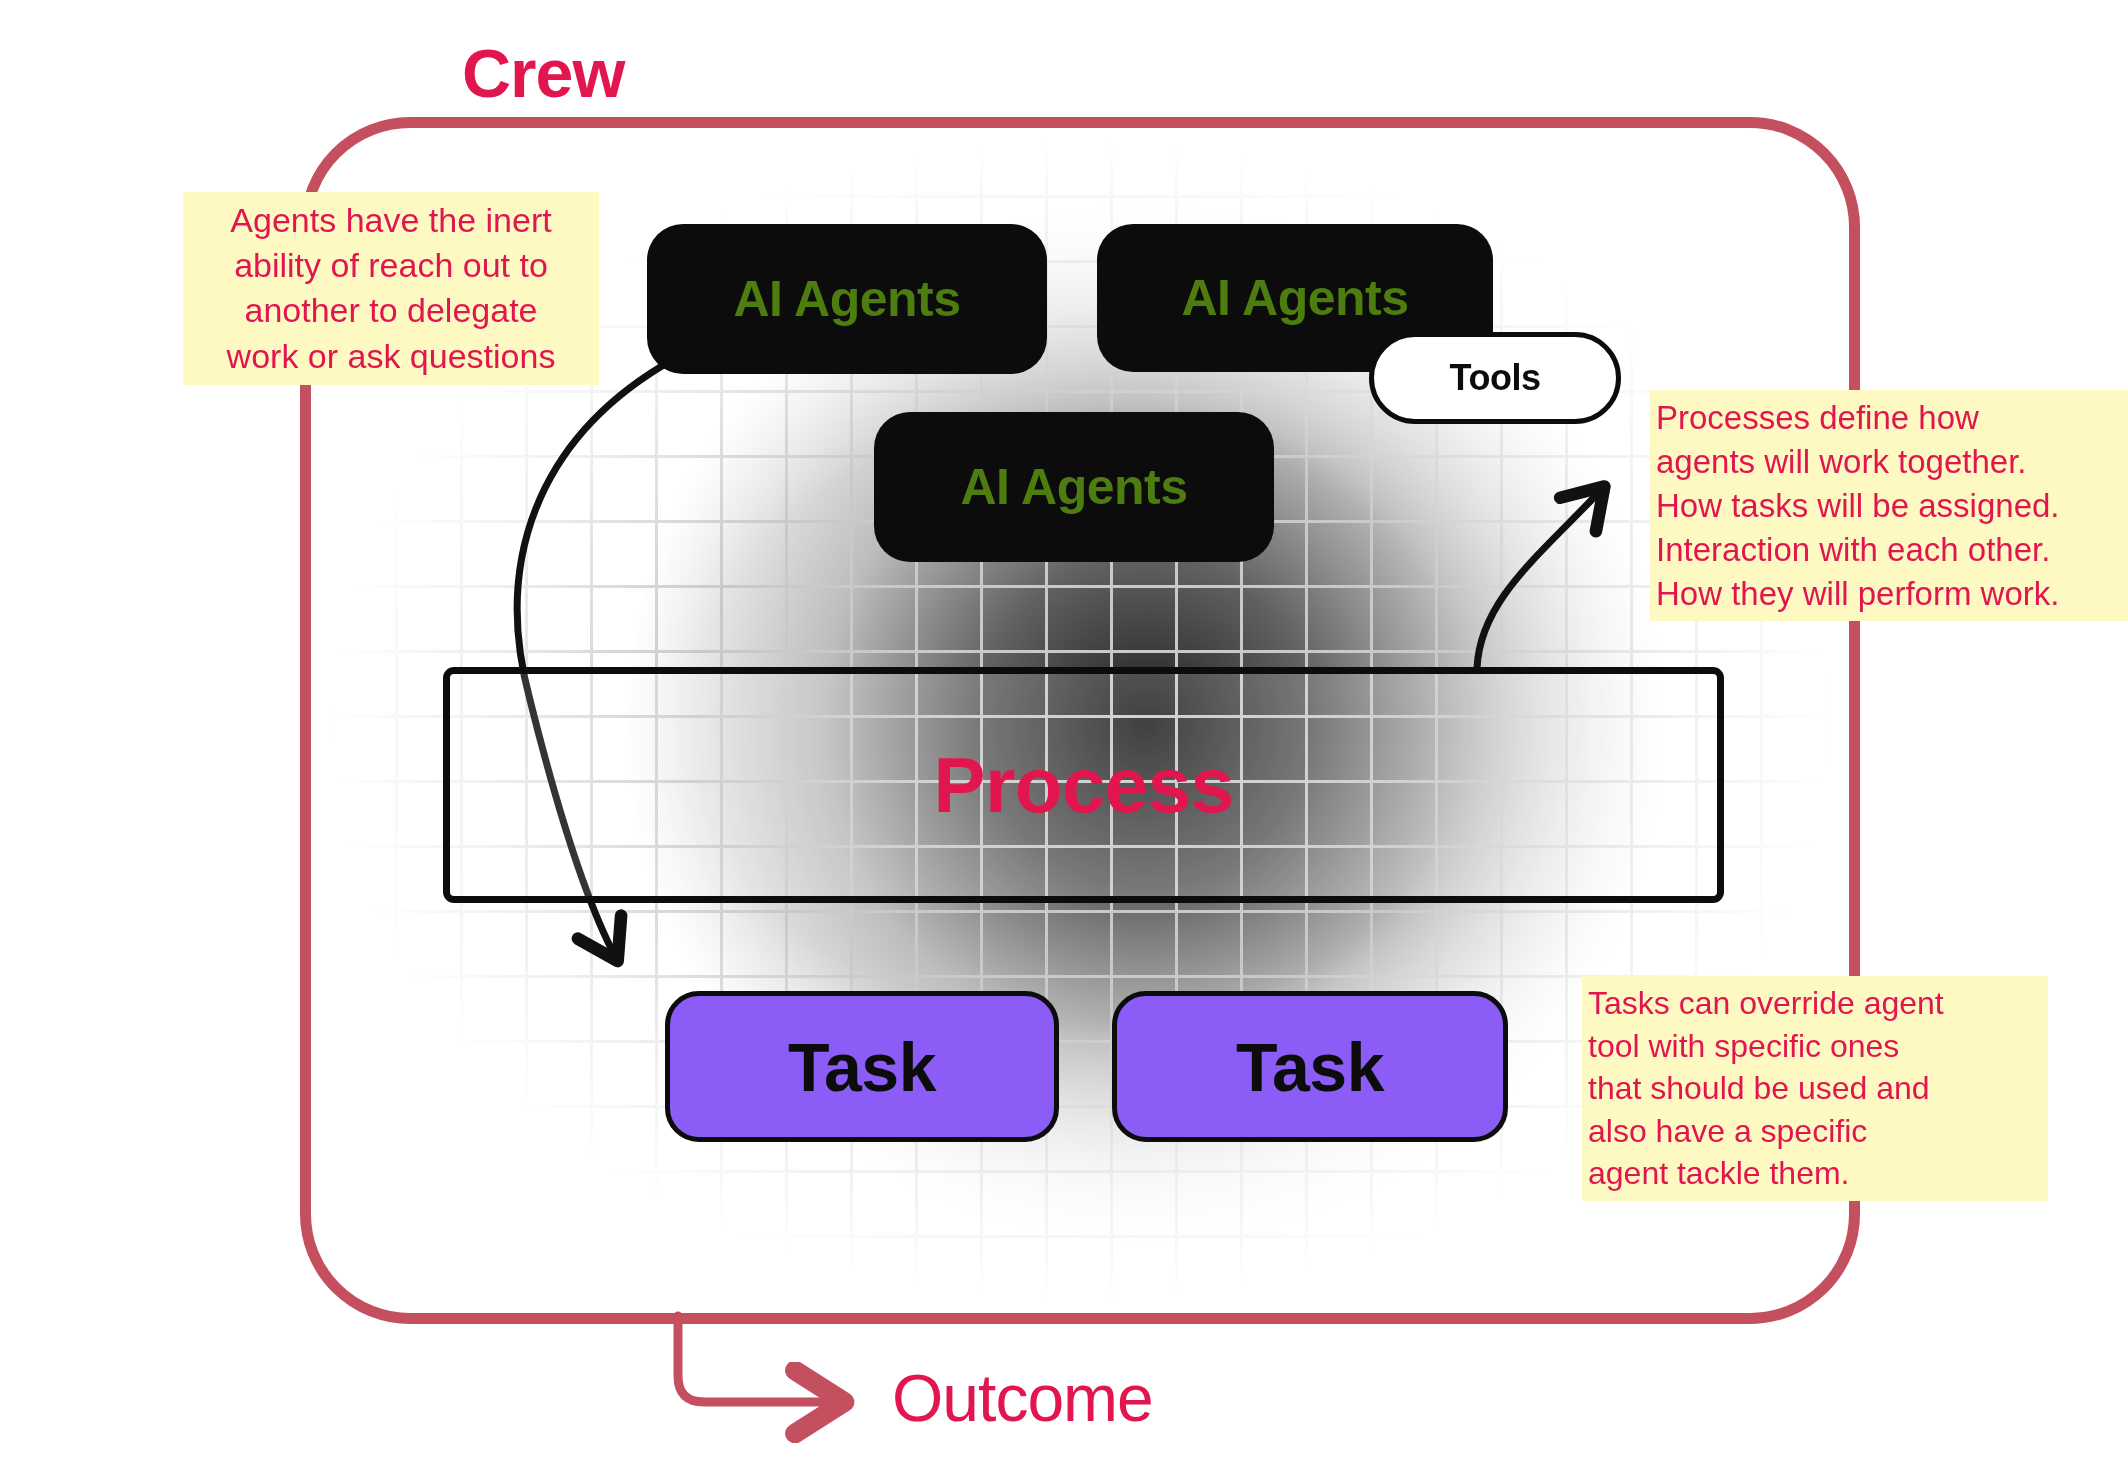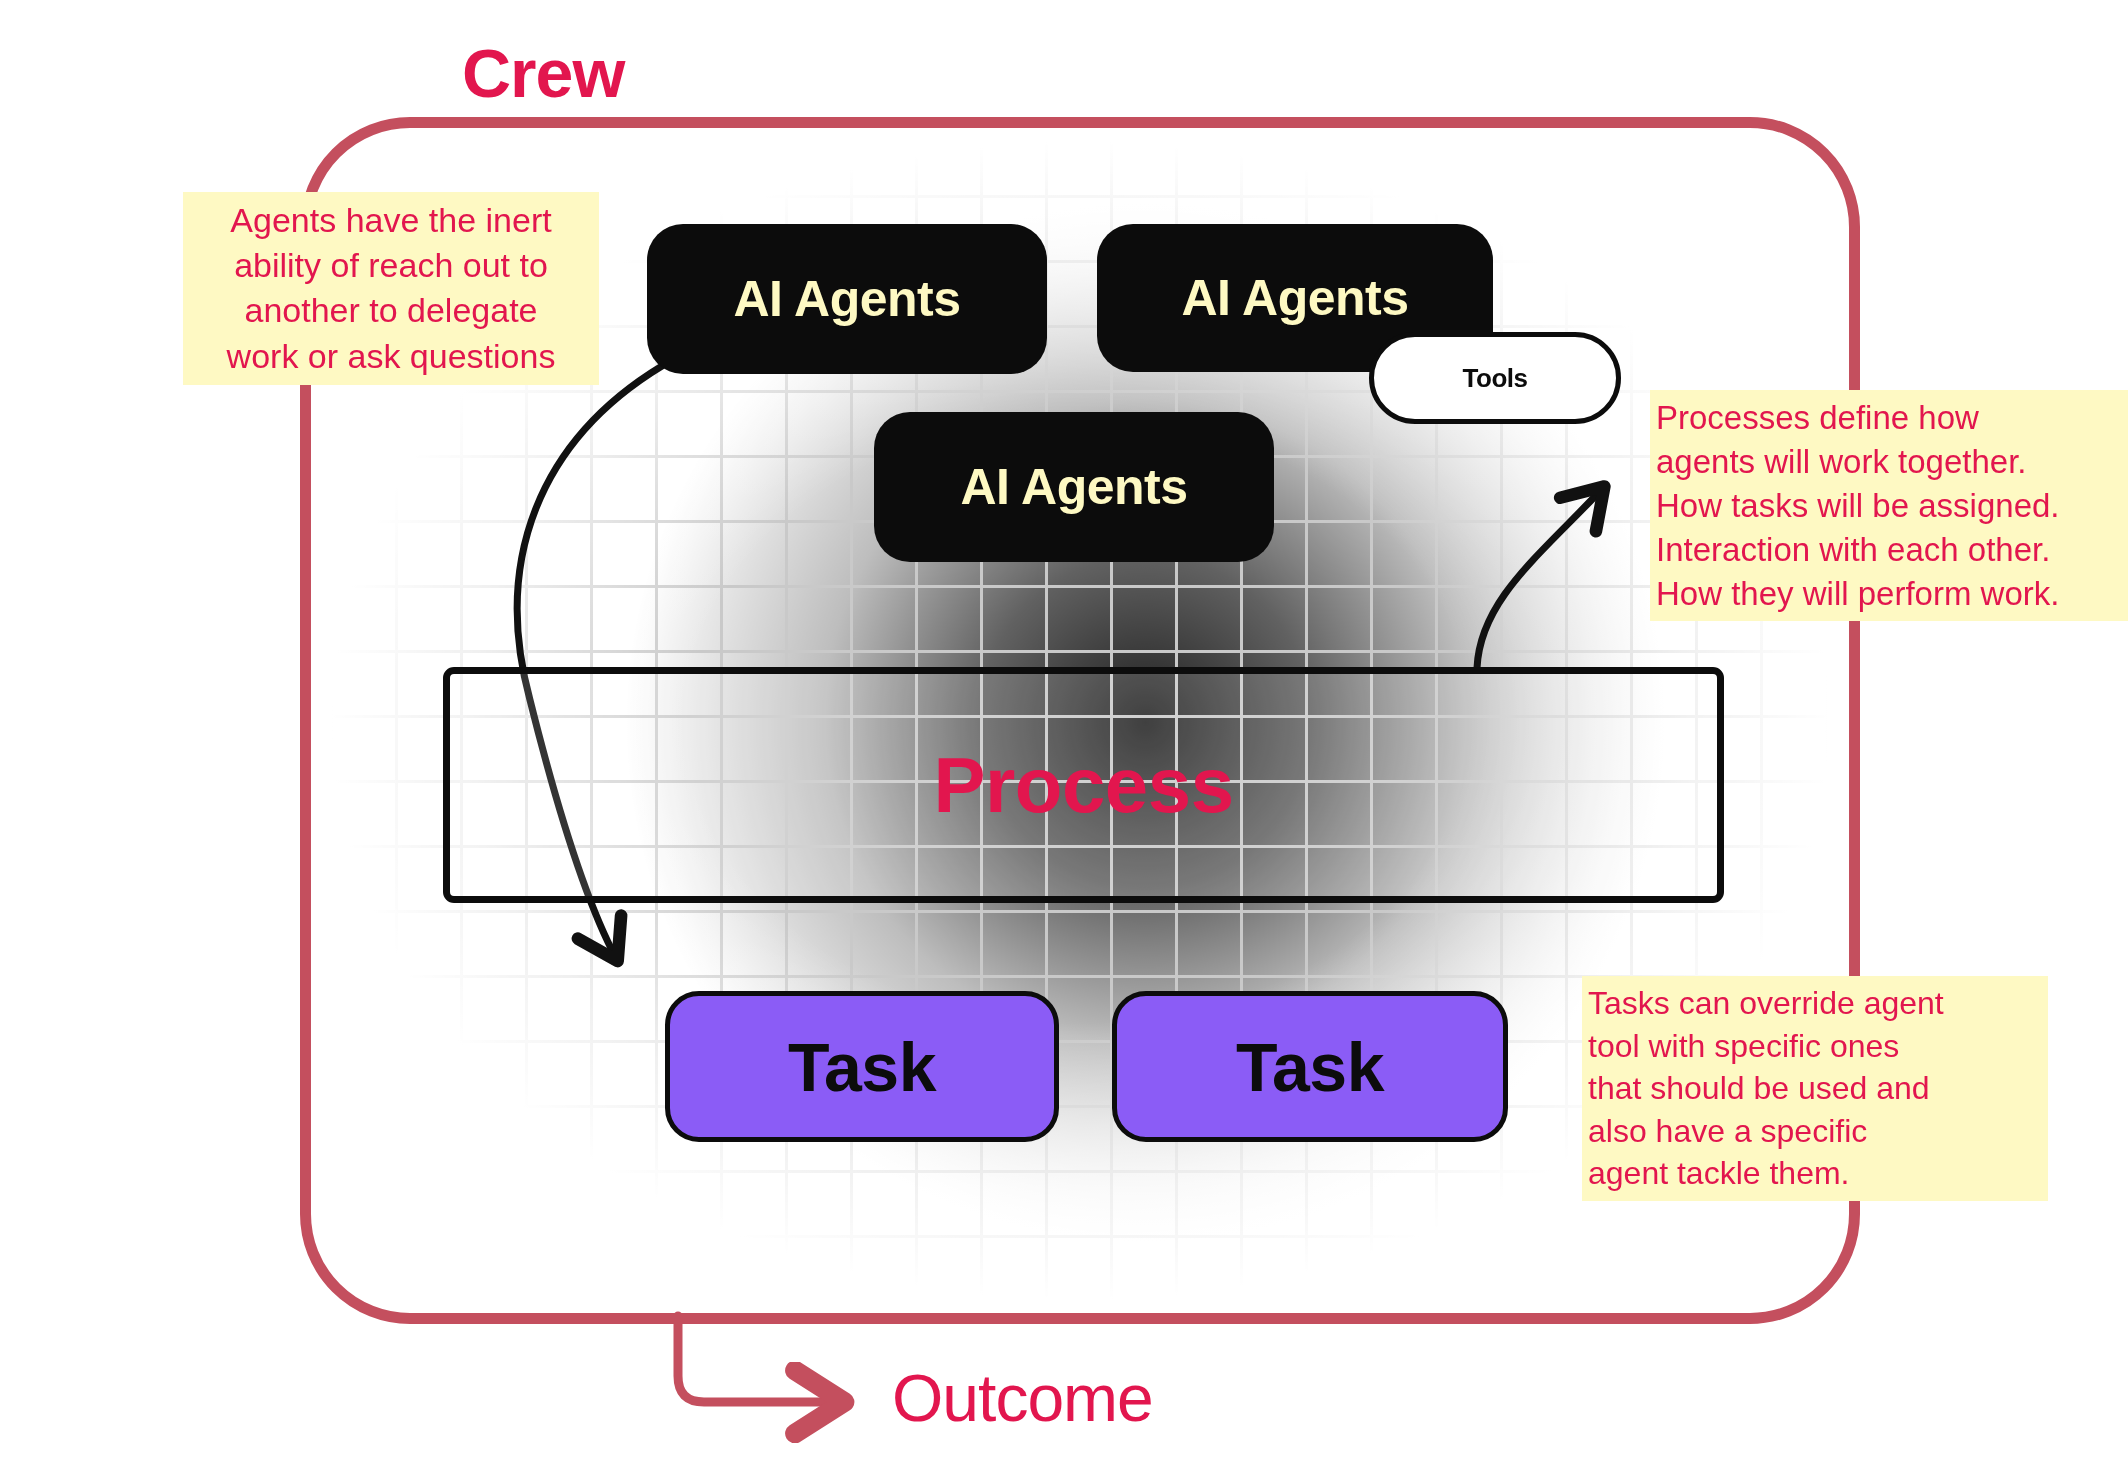--- a/index.html
+++ b/index.html
@@ -30,28 +30,28 @@
     background:transparent;
   }
   
   svg.arrows{position:absolute;left:0;top:0;pointer-events:none;}
   
   .node{
     position:absolute;box-sizing:border-box;display:flex;
     align-items:center;justify-content:center;
     font-weight:700;letter-spacing:-0.5px;
   }
-  .black-box{background:#0C0C0C;color:#fef9c3;border-radius:36px;font-size:50px;}
+  .black-box{background:#0C0C0C;color:#4d7c0f;border-radius:36px;font-size:50px;}
   .agent-tl{left:647px;top:224px;width:400px;height:150px;}
   .agent-tr{left:1097px;top:224px;width:396px;height:148px;}
   .agent-mid{left:874px;top:412px;width:400px;height:150px;}
   .tools-pill{
     left:1369px;top:332px;width:252px;height:92px;
     background:#ffffff;color:#0C0C0C;border:5px solid #0C0C0C;
-    border-radius:46px;font-size:26px;
+    border-radius:46px;font-size:36px;
   }
   .process-box{
     left:443px;top:667px;width:1281px;height:236px;
     background:rgba(255,255,255,0.15);
     border:7px solid #0C0C0C;border-radius:11px;
     color:#E2164E;font-size:78px;
   }
   .task-box{
     background:#8b5cf6;color:#0C0C0C;border:5px solid #0C0C0C;
     border-radius:34px;font-size:68px;

